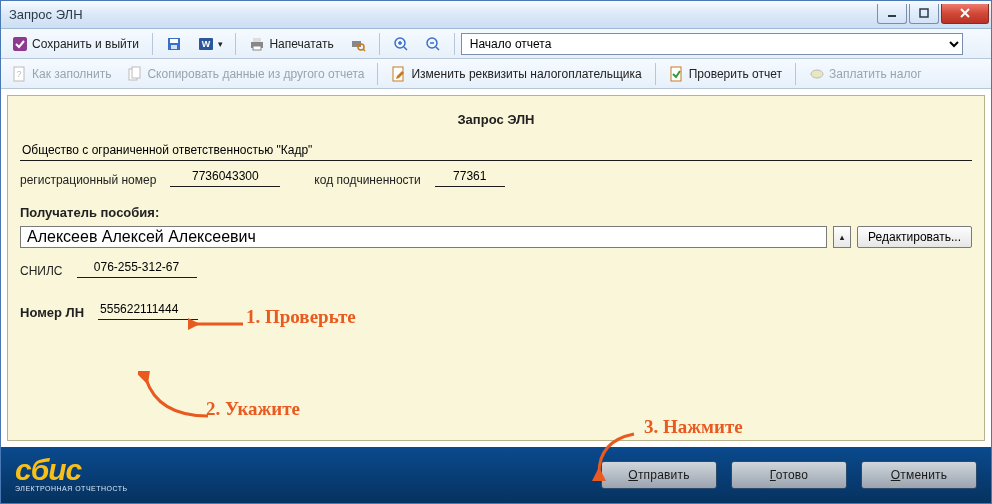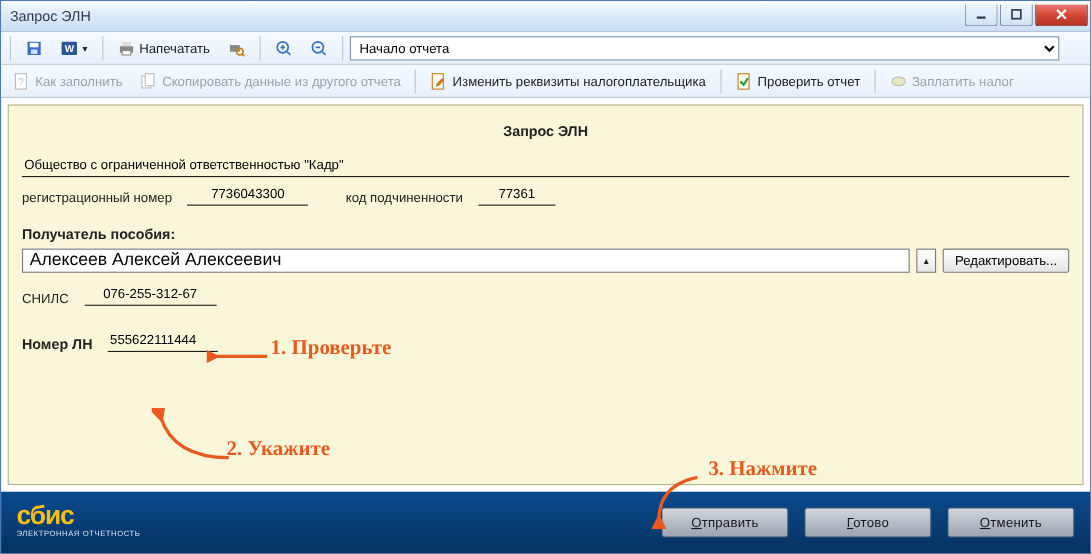--- a/index.html
+++ b/index.html
@@ -30,21 +30,21 @@
   .recipient-input { flex:1; height:22px; border:1px solid #7a7a7a; background:#fff; font-size:16px; padding:0 6px;}
   .spin { width:18px; height:22px; border:1px solid #7a7a7a; background:linear-gradient(#fff,#e8e8e8); display:flex; align-items:center; justify-content:center; cursor:pointer;}
   .btn { height:22px; border:1px solid #7a7a7a; background:linear-gradient(#fdfdfd,#e6e6e6); border-radius:2px; padding:0 10px; font-size:12px; cursor:pointer;}
   .annotation { position:absolute; font-family:"Comic Sans MS","Segoe Print",cursive; color:#e85a1f; font-size:19px; font-weight:600; pointer-events:none; white-space:nowrap;}
   .arrow { position:absolute; pointer-events:none; }
   .bottombar { height:56px; background:linear-gradient(#0a4a8e,#06325f); display:flex; align-items:center; padding:0 14px; gap:14px;}
   .bottombar .spacer { flex:1;}
   .footbtn { width:116px; height:28px; border:1px solid #2b4a6b; border-radius:3px; background:linear-gradient(#d0d6dc,#9aa4af); color:#1a1a1a; font-size:12px; cursor:pointer; letter-spacing:.2px;}
   .footbtn u{ text-decoration: underline; }
   .logo { display:flex; flex-direction:column; color:#f8bf18; }
-  .logo .big { font-family: Arial, sans-serif; font-size:24px; font-weight:900; letter-spacing:-1px; line-height:.7; }
+  .logo .big { font-family: Arial, sans-serif; font-size:30px; font-weight:900; font-style:italic; letter-spacing:-1px; line-height:.7; }
   .logo .small { font-size:7px; color:#d9e6f4; letter-spacing:.5px; margin-top:5px;}
 </style>
 </head>
 <body>
 
 <div class="window">
 
   <div class="titlebar">
     <span class="title">Запрос ЭЛН</span>
     <div class="winbtns">
@@ -60,20 +60,29 @@
         </div>
       <div class="winbtn close">
           <svg viewBox="0 0 12 12">
             <path d="M2 2 L10 10 M10 2 L2 10" stroke="#fff" stroke-width="2"></path>
           </svg>
         </div>
     </div>
   </div>
 
   <div class="toolbar">
+    <div class="tbtn">
+      <span class="icon">
+          <svg viewBox="0 0 16 16">
+            <rect x="1" y="1" width="14" height="14" rx="2" fill="#8d3a8f"></rect>
+            <path d="M4 8l3 3 5-6" stroke="#fff" stroke-width="2" fill="none"></path>
+          </svg>
+        </span>
+      <span>Сохранить и выйти</span>
+    </div>
     <div class="sep"></div>
     <div class="tbtn">
         <span class="icon">
           <svg viewBox="0 0 16 16">
             <rect x="2" y="2" width="12" height="12" fill="#3a6fc8"></rect>
             <rect x="4" y="3" width="8" height="4" fill="#fff"></rect>
             <rect x="5" y="9" width="6" height="4" fill="#cfe2ff"></rect>
           </svg>
         </span>
       </div>

